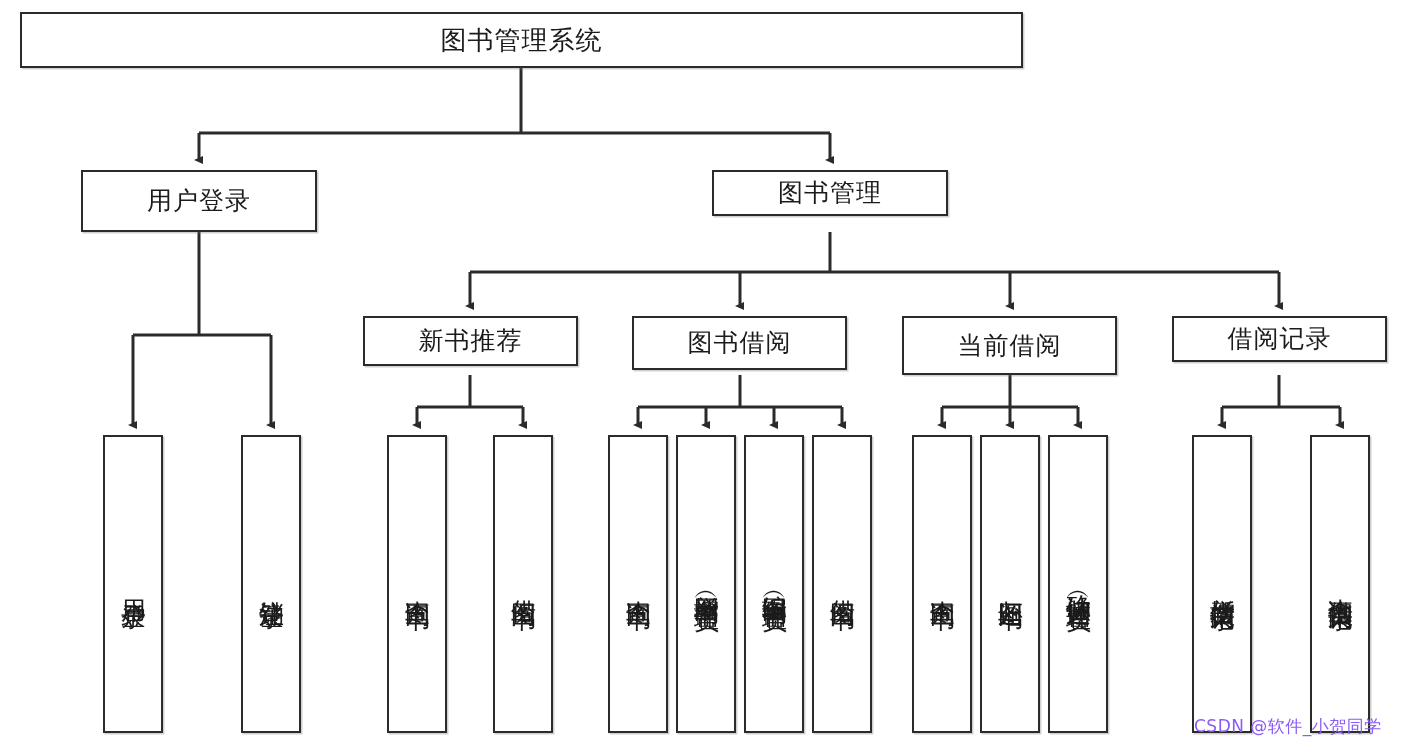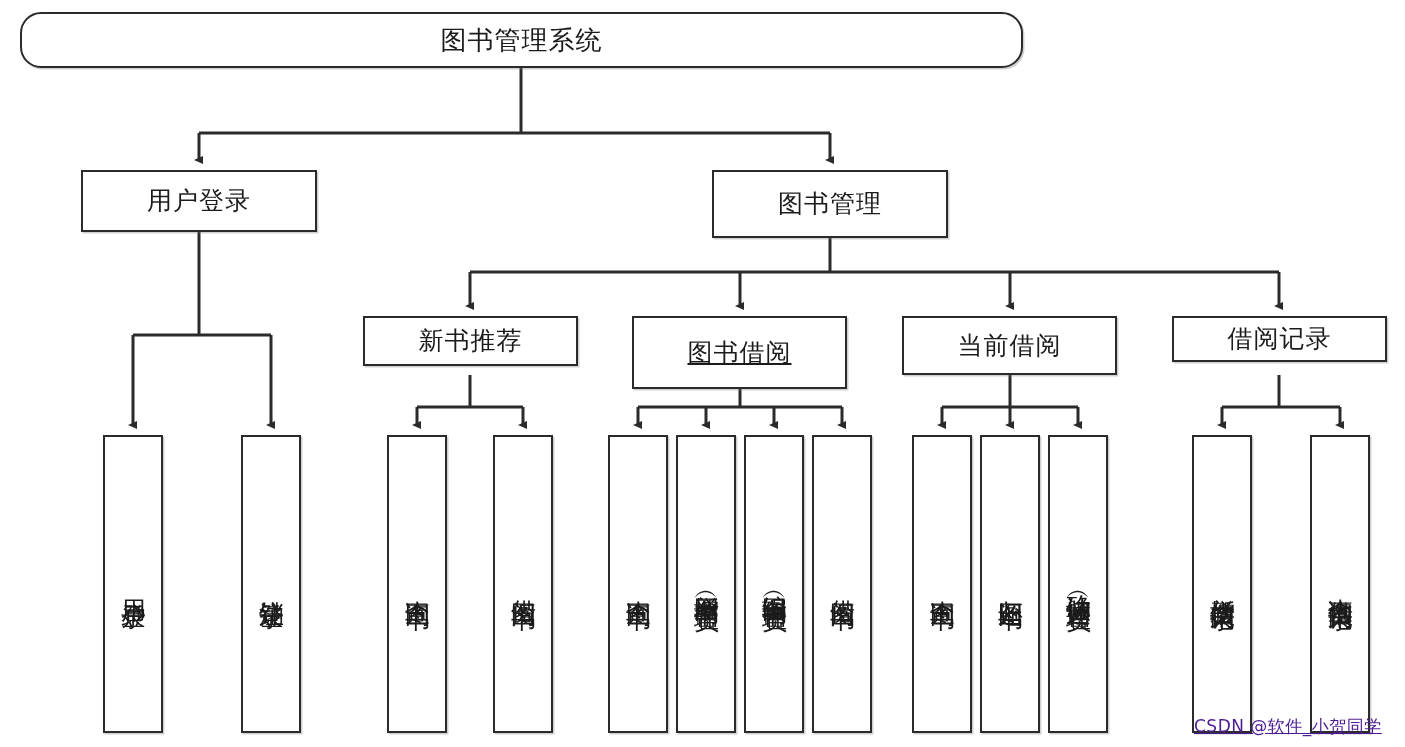--- a/index.html
+++ b/index.html
@@ -36,21 +36,20 @@
     color: #1b1b1b;
     box-shadow: 1.5px 1.5px 0 rgba(120,120,120,0.35);
   }
   .node.h {
     font-size: 25px;
     letter-spacing: 1px;
     line-height: 1.1;
   }
   .node.title {
     font-size: 26px;
-    border-radius: 21px;
   }
   .node.v {
     writing-mode: vertical-rl;
     text-orientation: upright;
     font-size: 25px;
     line-height: 1.12;
     letter-spacing: 2px;
     padding-top: 8px;
     padding-bottom: 8px;
     align-items: center;
@@ -60,25 +59,24 @@
   }
   .node.v > span {
     writing-mode: vertical-rl;
     text-orientation: upright;
     display: block;
     max-height: 100%;
   }
   .watermark {
     position: absolute;
     font-size: 17px;
-    color: #4c1d95;
+    color: #8b5cf6;
     letter-spacing: 0.5px;
     white-space: nowrap;
     user-select: none;
-    text-decoration: underline;
   }
 </style>
 </head>
 <body>
 
 <div id="canvas">
 
   <svg id="edges" viewBox="0 0 1405 747" xmlns="http://www.w3.org/2000/svg">
     <defs>
       <marker id="arrow" markerWidth="10" markerHeight="10" refX="5" refY="5" orient="auto" markerUnits="userSpaceOnUse">
@@ -129,28 +127,28 @@
     </g>
   </svg>
 
   <div class="node h title" style="left:20px; top:12px; width:1003px; height:56px;">
     <span>图书管理系统</span>
   </div>
 
   <div class="node h" style="left:81px; top:170px; width:236px; height:62px;">
     <span>用户登录</span>
   </div>
-  <div class="node h" style="left:712px; top:170px; width:236px; height:68px;">
+  <div class="node h" style="left:712px; top:170px; width:236px; height:46px;">
     <span>图书管理</span>
   </div>
 
   <div class="node h" style="left:363px; top:316px; width:215px; height:50px;">
     <span>新书推荐</span>
   </div>
-  <div class="node h" style="left:632px; top:316px; width:215px; height:73px;text-decoration:underline;">
+  <div class="node h" style="left:632px; top:316px; width:215px; height:54px;">
     <span>图书借阅</span>
   </div>
   <div class="node h" style="left:902px; top:316px; width:215px; height:59px;">
     <span>当前借阅</span>
   </div>
   <div class="node h" style="left:1172px; top:316px; width:215px; height:46px;">
     <span>借阅记录</span>
   </div>
 
   <div class="node v" style="left:103px; top:435px; width:60px; height:298px;">

